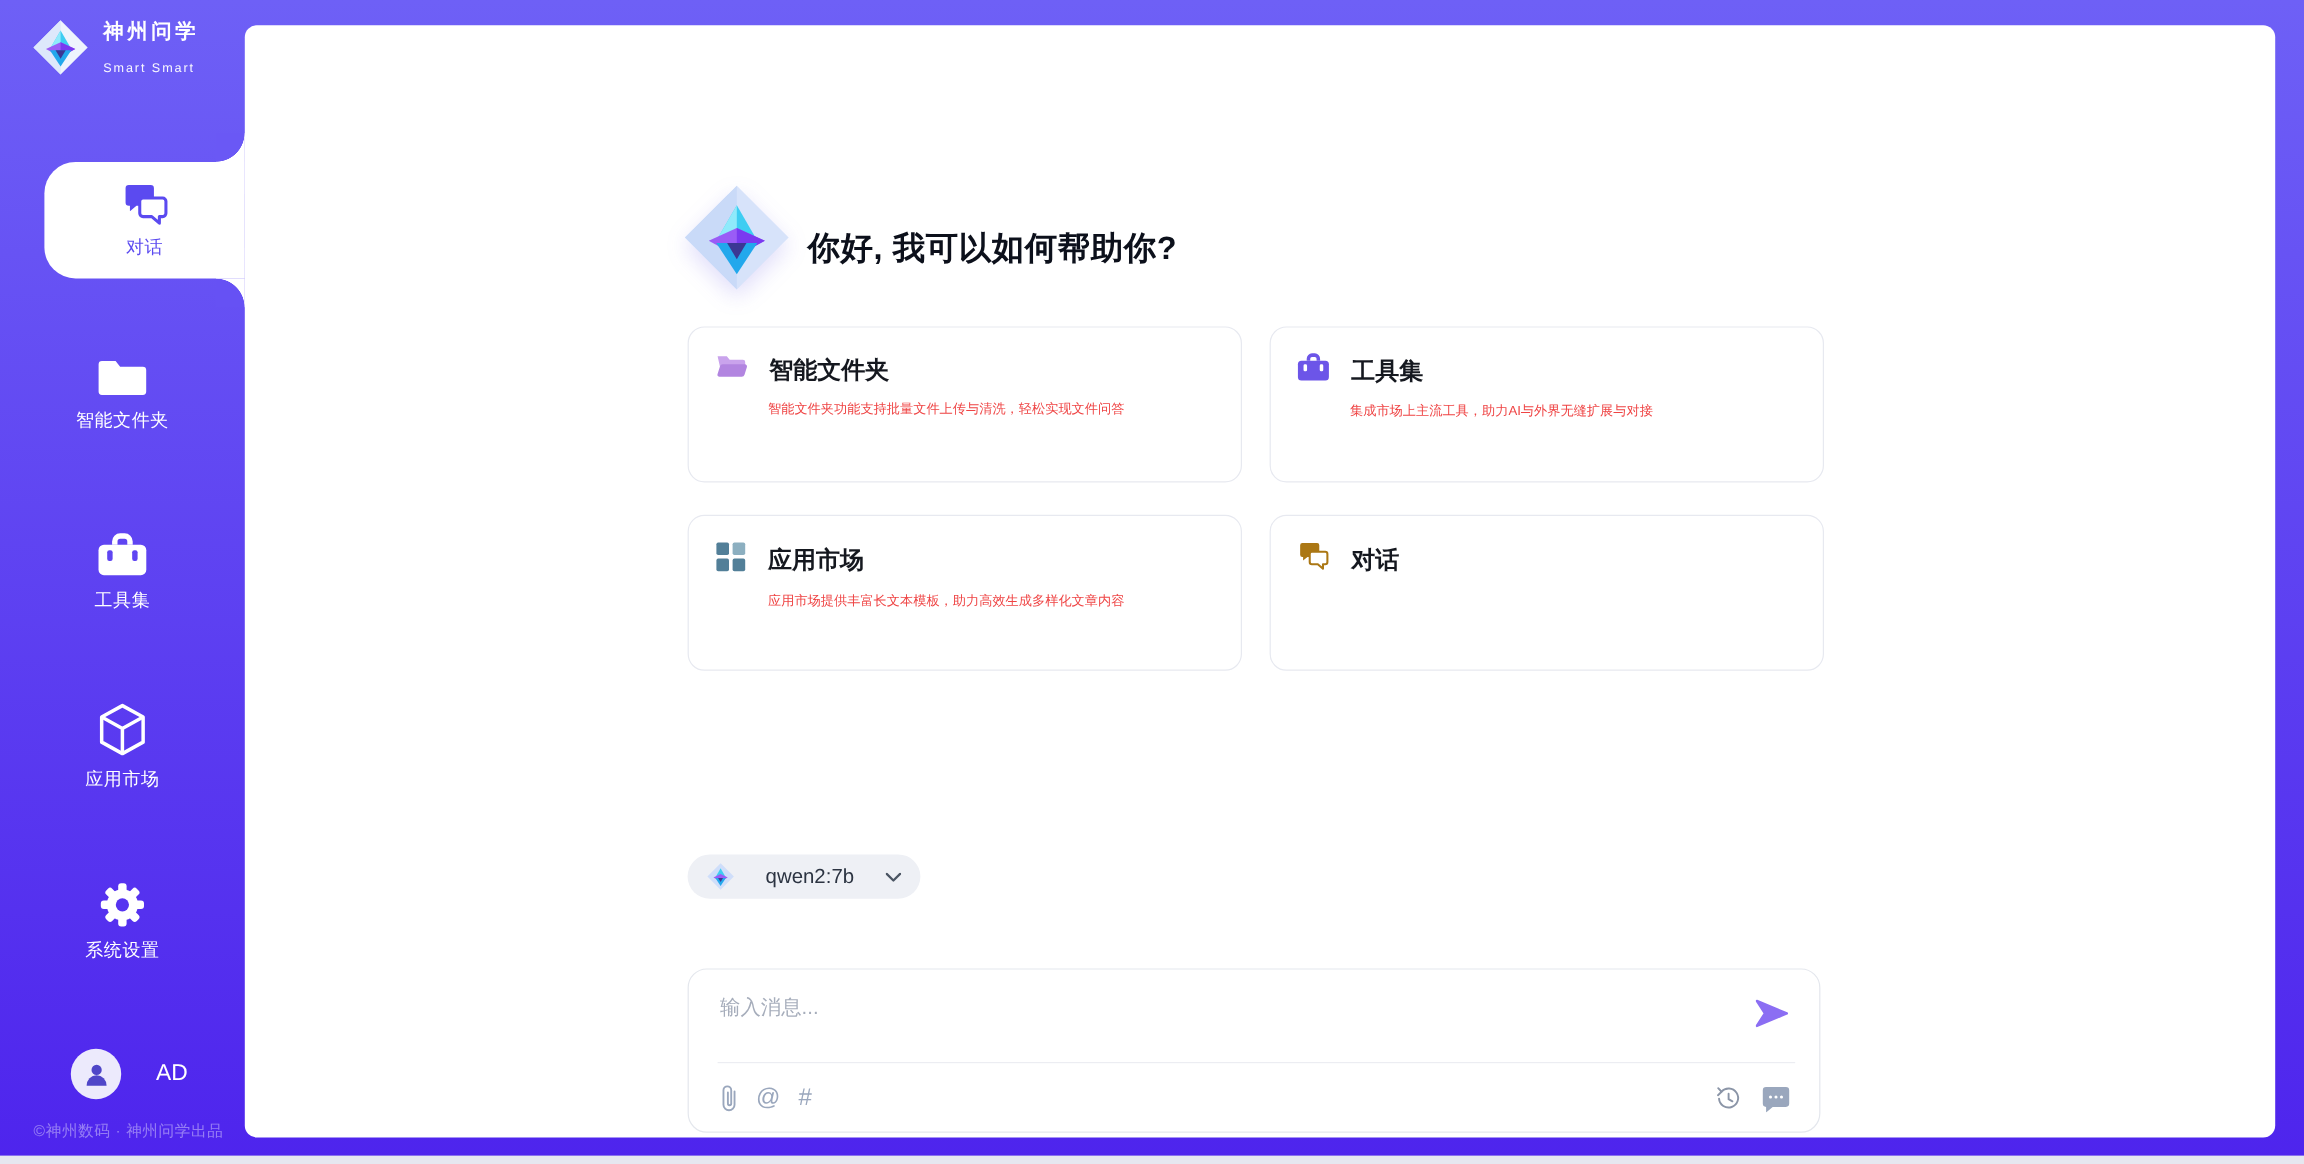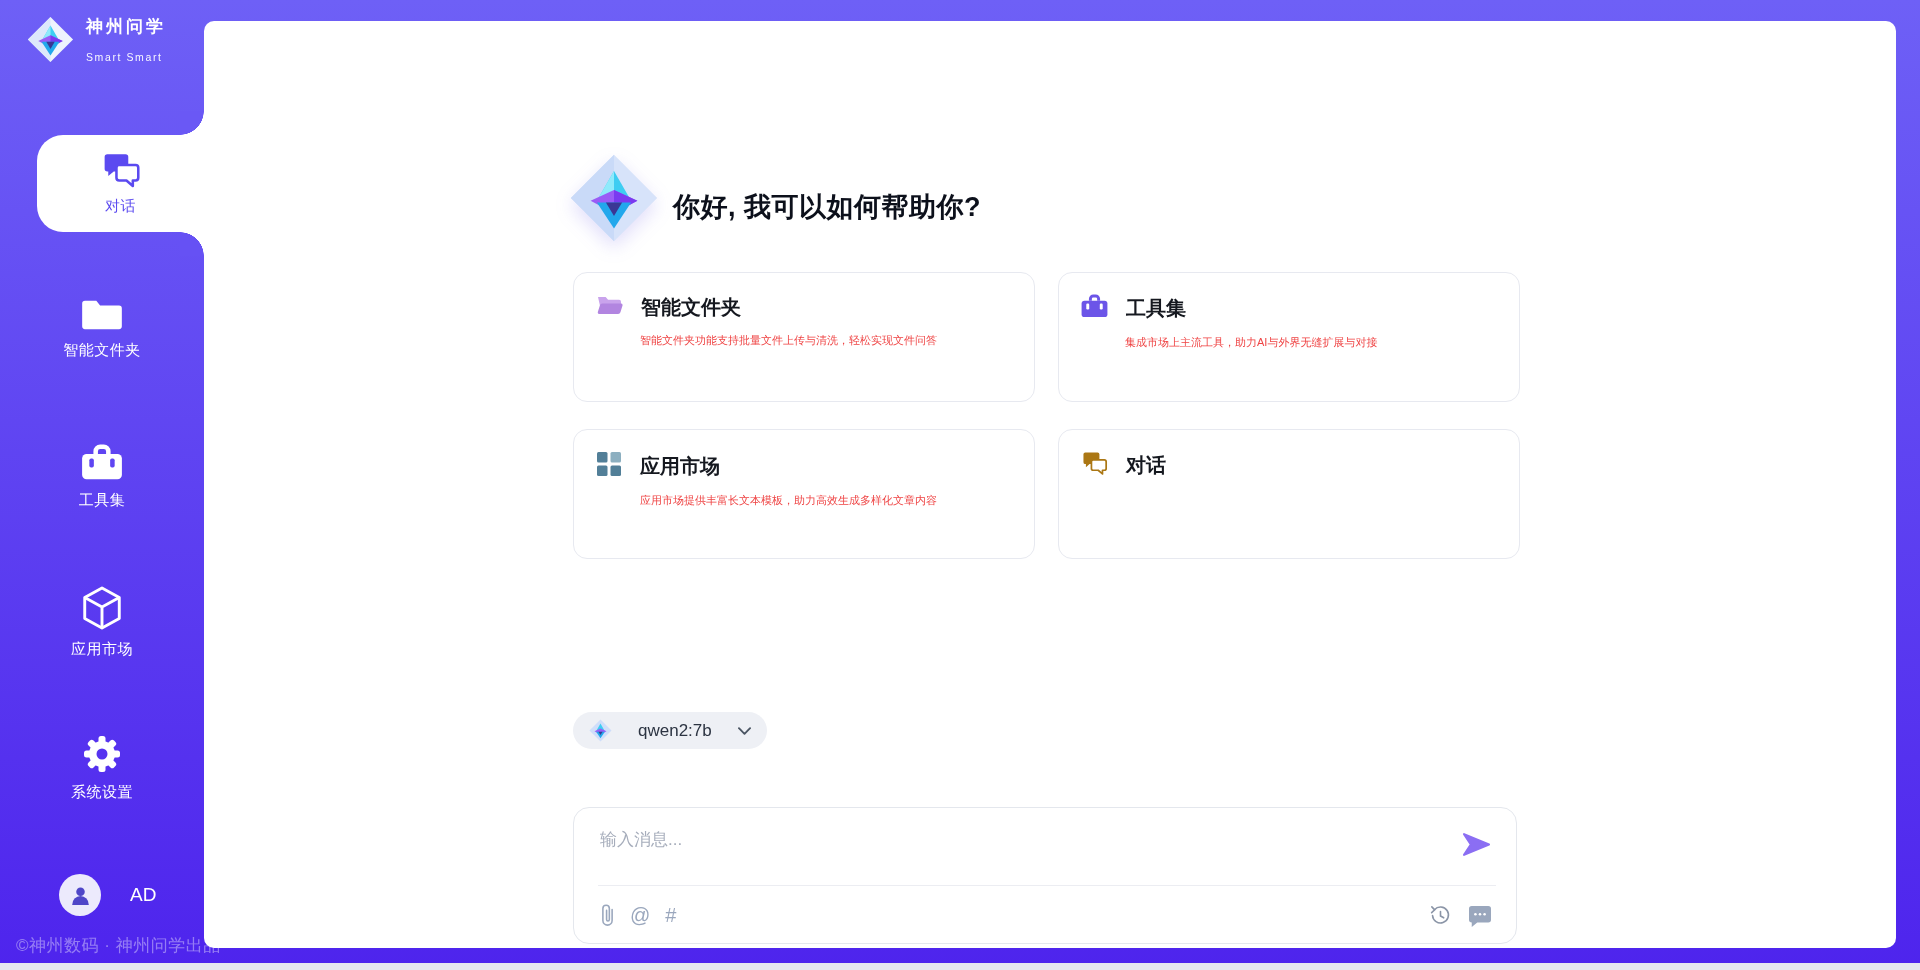--- a/index.html
+++ b/index.html
@@ -31,21 +31,21 @@
     display:flex; flex-direction:column; align-items:center; justify-content:center; gap:8px; cursor:pointer;
   }
   .active-tab .nav-label { color:#5b4af0; font-weight:500; }
   .fillet { position:absolute; left:180px; width:24px; height:24px; }
   .fillet-top    { top:111px; background: radial-gradient(circle at 0 0,    #6a58f5 23.5px, #fff 24px); }
   .fillet-bottom { top:232px; background: radial-gradient(circle at 0 100%, #6651f4 23.5px, #fff 24px); }
 
   .avatar-block { position:absolute; left:59px; top:874px; display:flex; align-items:center; gap:29px; cursor:pointer; }
   .avatar-circle { width:42px; height:42px; border-radius:50%; background:#eceafc; display:flex; align-items:center; justify-content:center; }
   .avatar-name { color:#fff; font-size:19px; font-weight:500; }
-  .copyright { position:absolute; left:16px; top:934px; color:rgba(255,255,255,.4); font-size:17px; letter-spacing:.5px;text-align:center; }
+  .copyright { position:absolute; left:28px; top:934px; color:rgba(255,255,255,.4); font-size:13px; letter-spacing:.5px;text-align:center; }
 
   
   .welcome-logo { position:absolute; left:365px; top:132px; filter: drop-shadow(0 7px 9px rgba(90,70,230,.18)); }
   .greeting { position:absolute; left:469px; top:168px; font-size:27px; font-weight:700; color:#0c101b; letter-spacing:.5px; }
 
   
   .cards { position:absolute; left:369px; top:251px; width:947px; display:grid; grid-template-columns:1fr 1fr; column-gap:23px; row-gap:27px; }
   .card {
     background:#fff; border:1px solid #e7e9f0; border-radius:14px; min-height:130px;
     padding:21px 26px 18px 22px; cursor:pointer;

